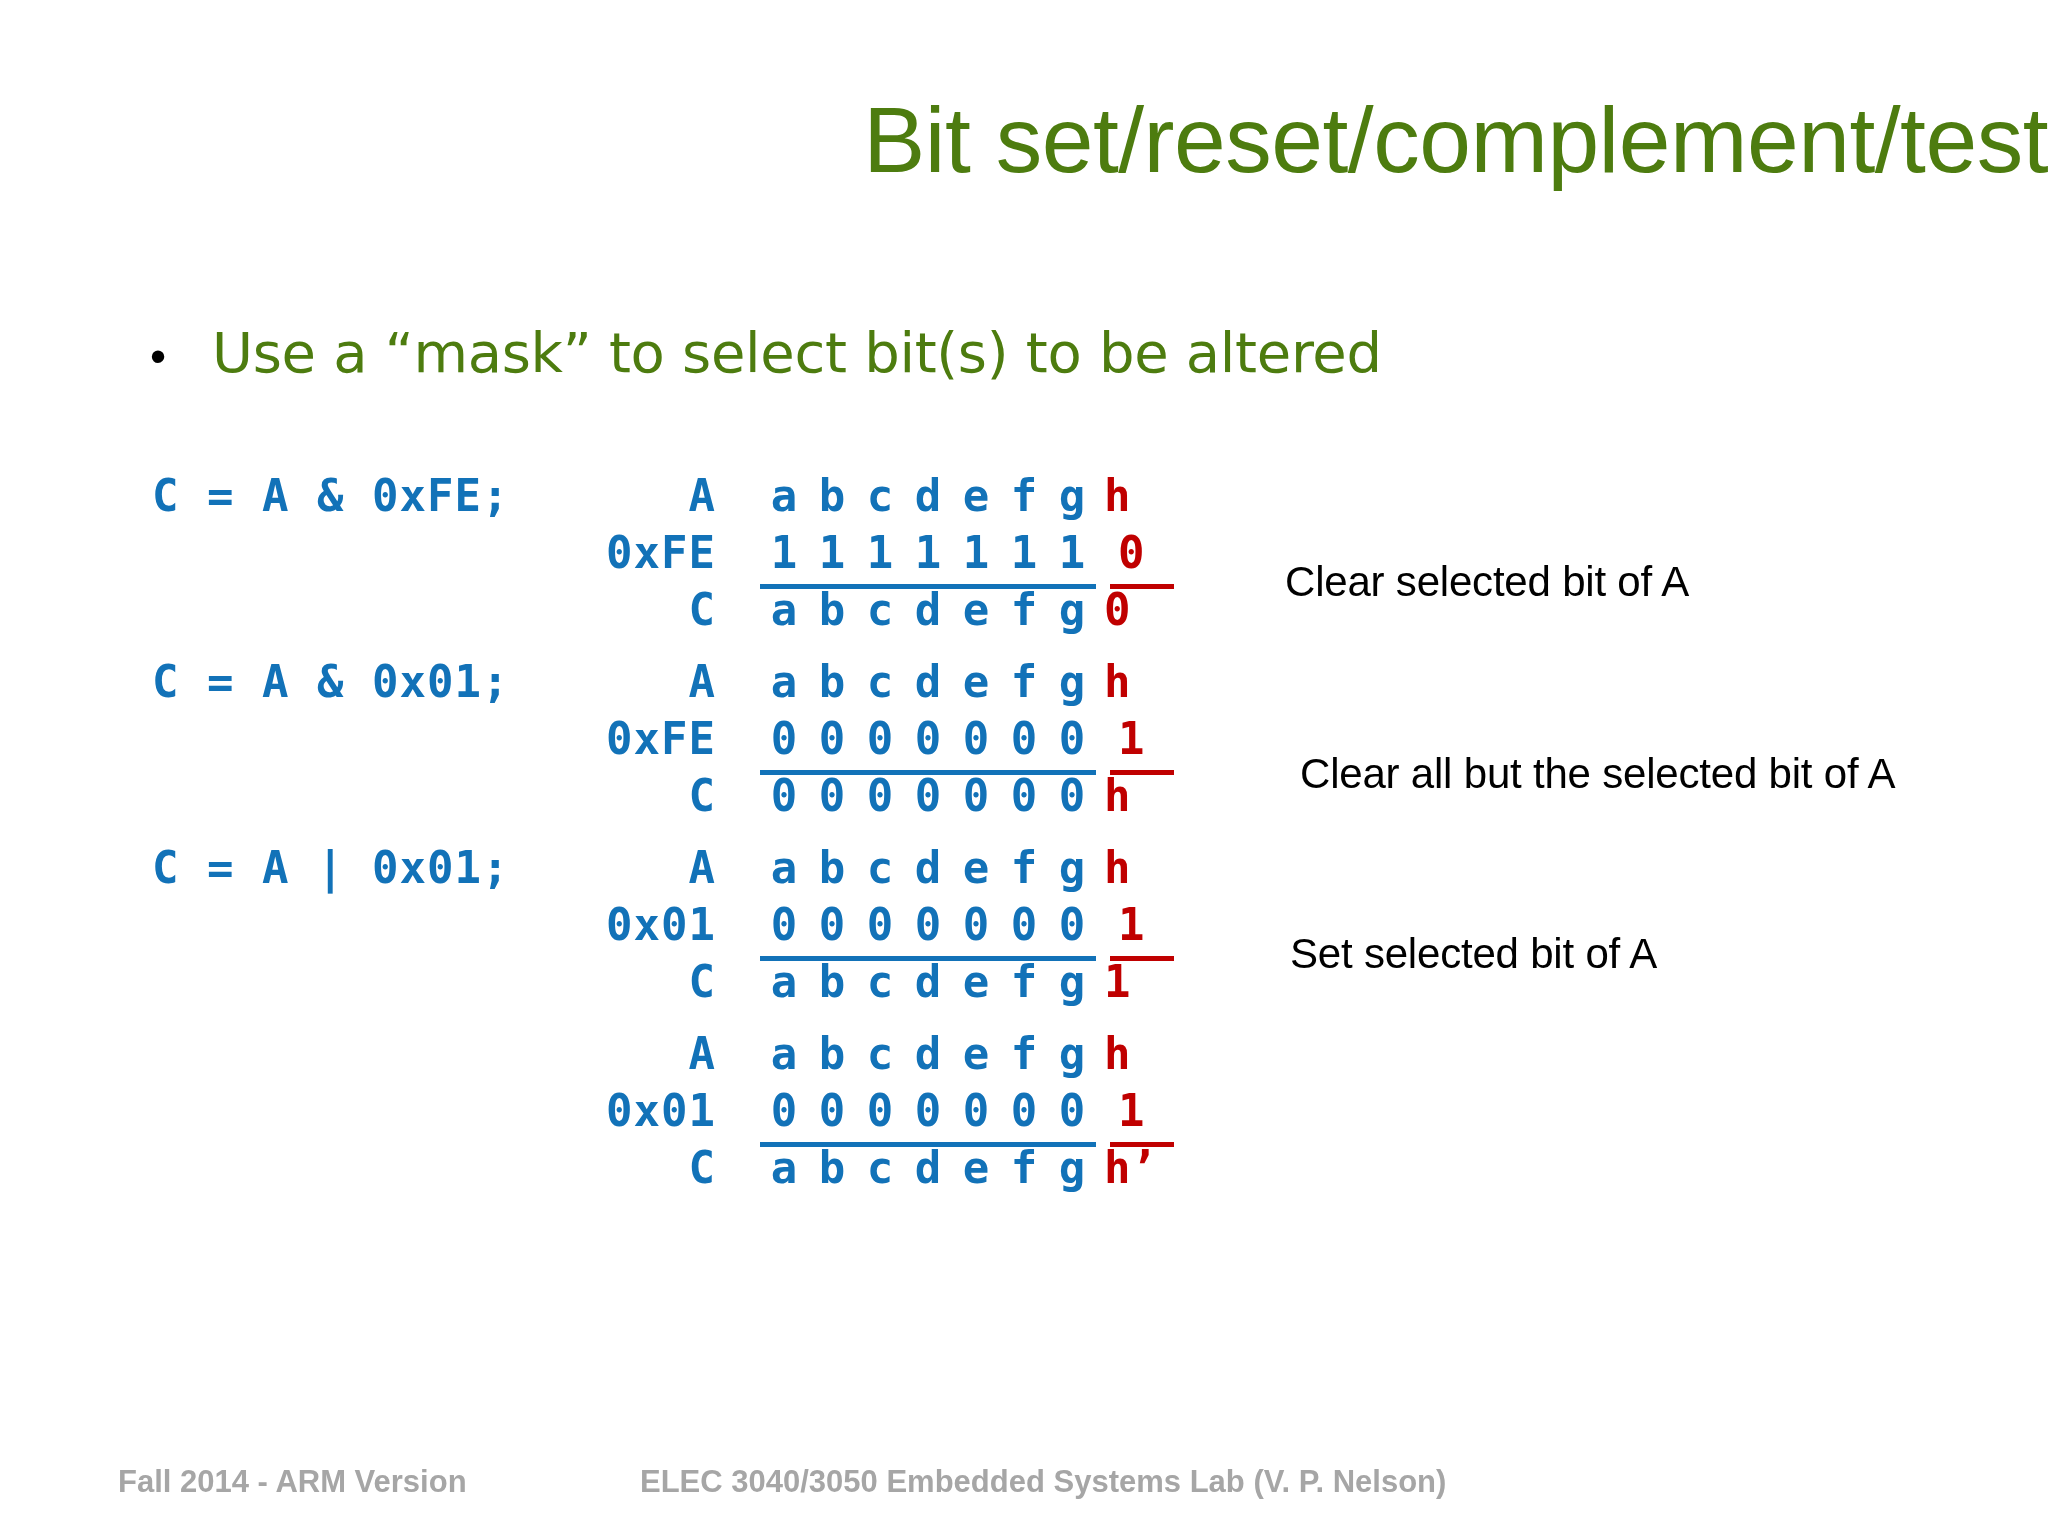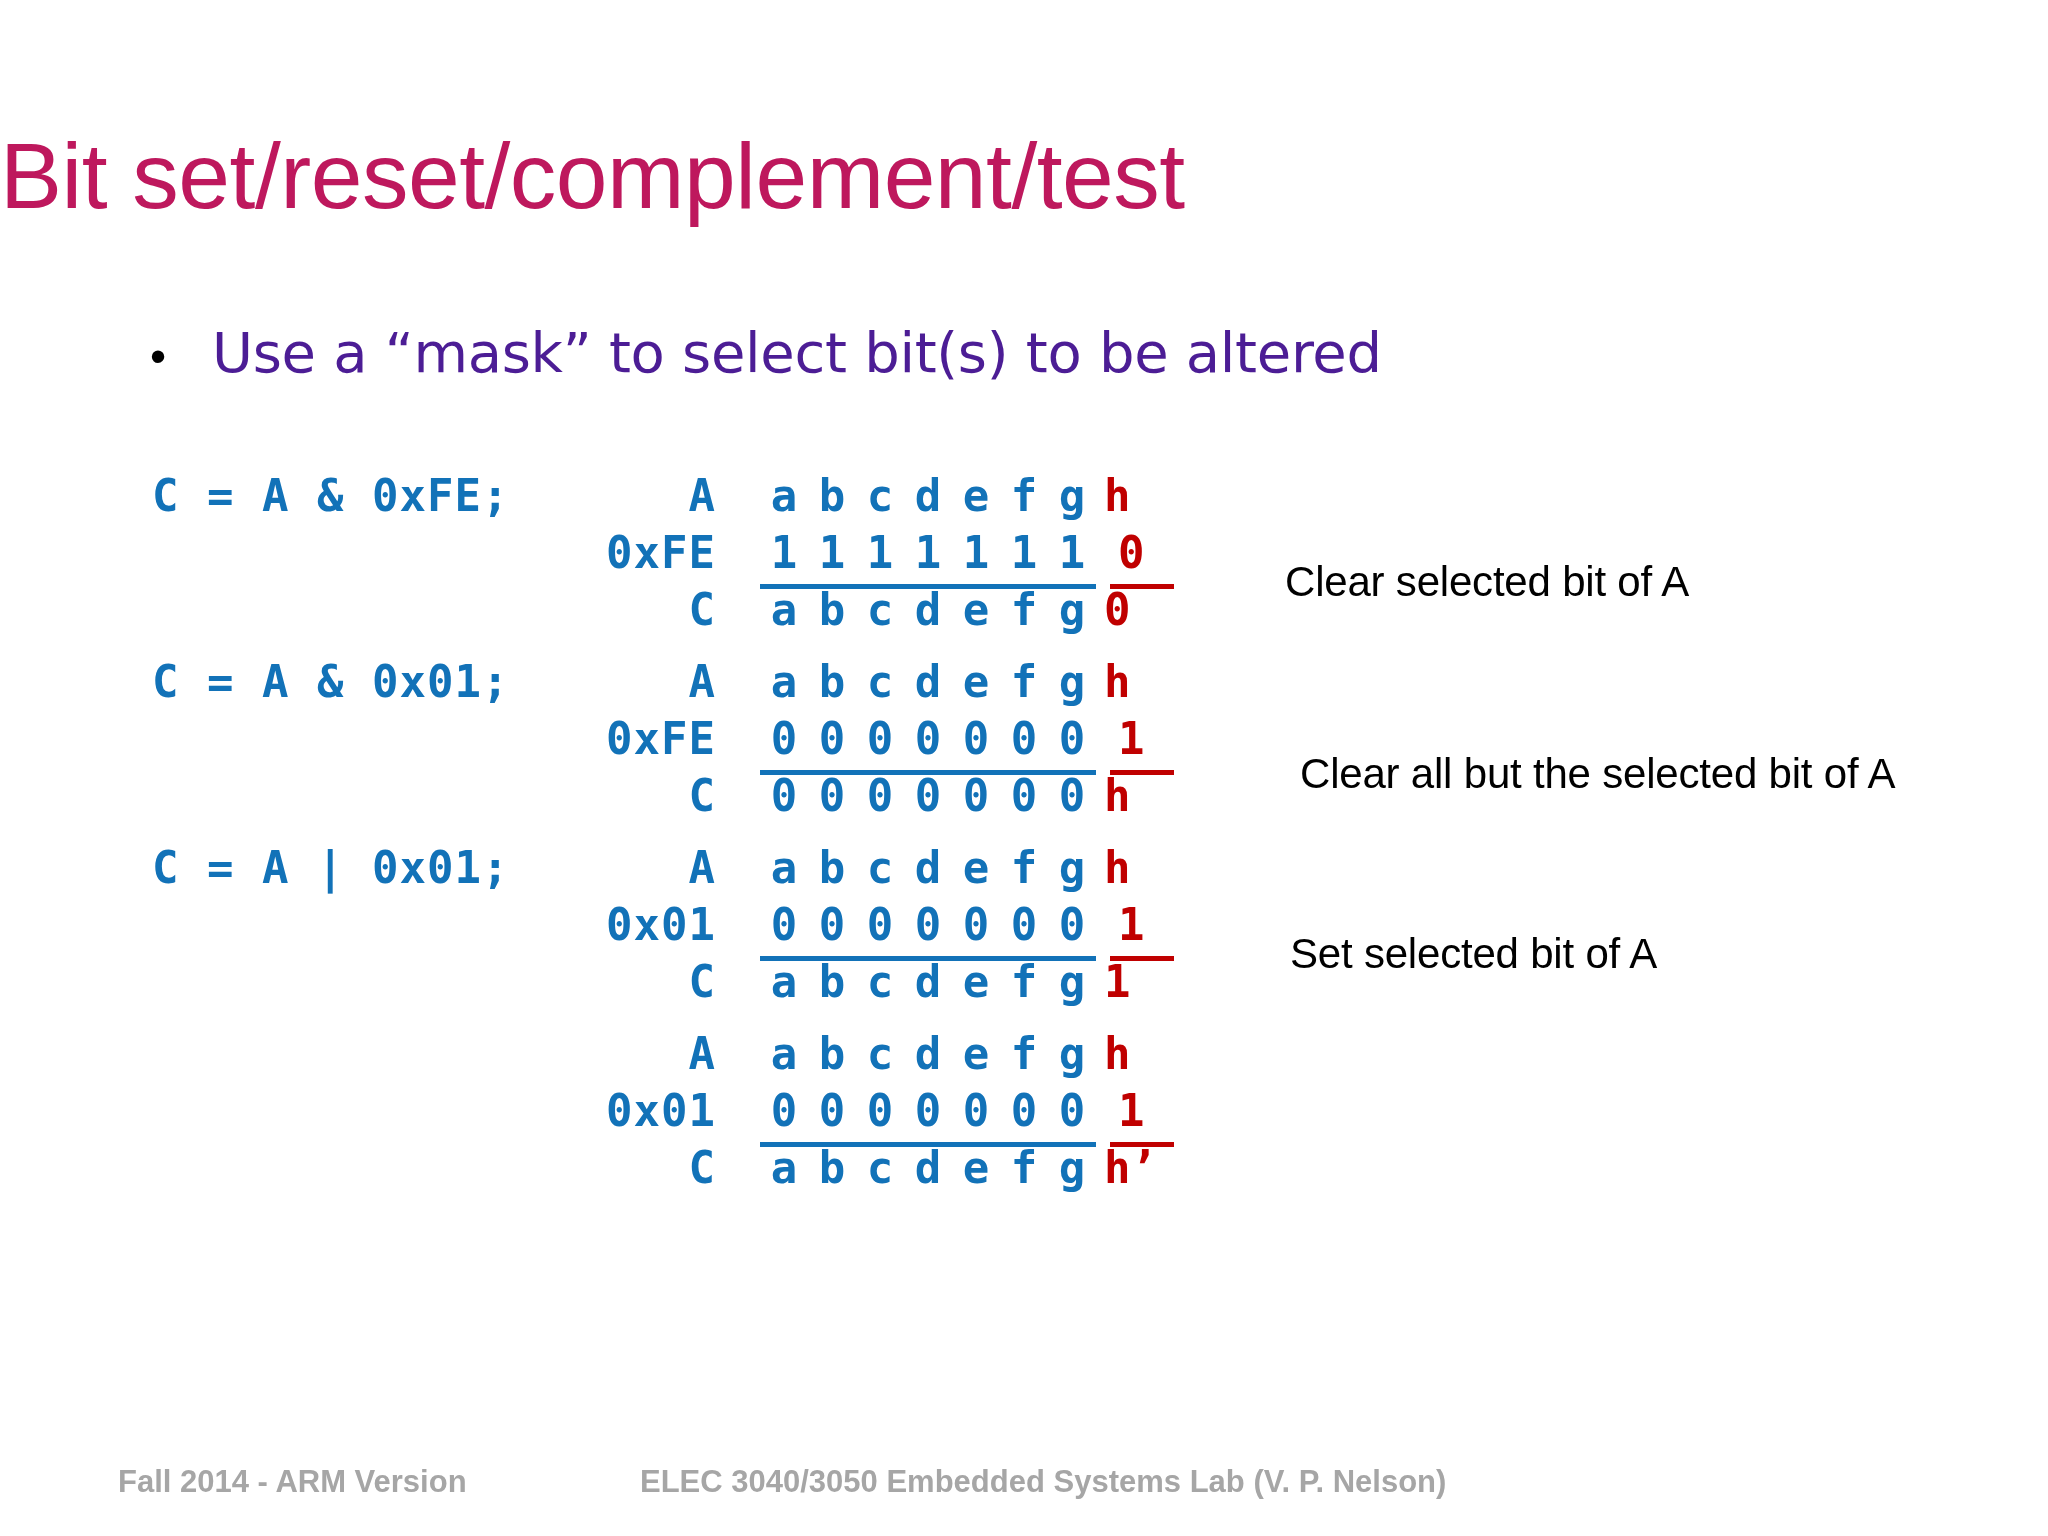--- a/index.html
+++ b/index.html
@@ -14,29 +14,28 @@
     overflow: hidden;
     font-family: "Liberation Sans", sans-serif;
   }
 
   
   .slide-title {
     position: absolute;
     top: 92px;
     left: 0;
     width: 2048px;
-    text-align: left;
+    text-align: right;
     font-family: "Liberation Sans", sans-serif;
     font-size: 93px;
     font-weight: 400;
-    color: #be185d;
+    color: #4d7c0f;
     letter-spacing: -0.5px;
     line-height: 1.05;
     white-space: nowrap;
-    margin-top: 36px;
   }
 
   
   .bullet-row {
     position: absolute;
     top: 320px;
     left: 150px;
     display: flex;
     align-items: baseline;
     color: #000000;
@@ -44,21 +43,21 @@
   .bullet-mark {
     font-size: 46px;
     line-height: 1;
     width: 62px;
     color: #000000;
   }
   .bullet-text {
     font-family: "DejaVu Sans", sans-serif;
     font-size: 56px;
     font-weight: 400;
-    color: #4c1d95;
+    color: #4d7c0f;
     white-space: nowrap;
     letter-spacing: -0.3px;
   }
 
   
   .blocks {
     position: absolute;
     top: 470px;
     left: 0;
     width: 2048px;

